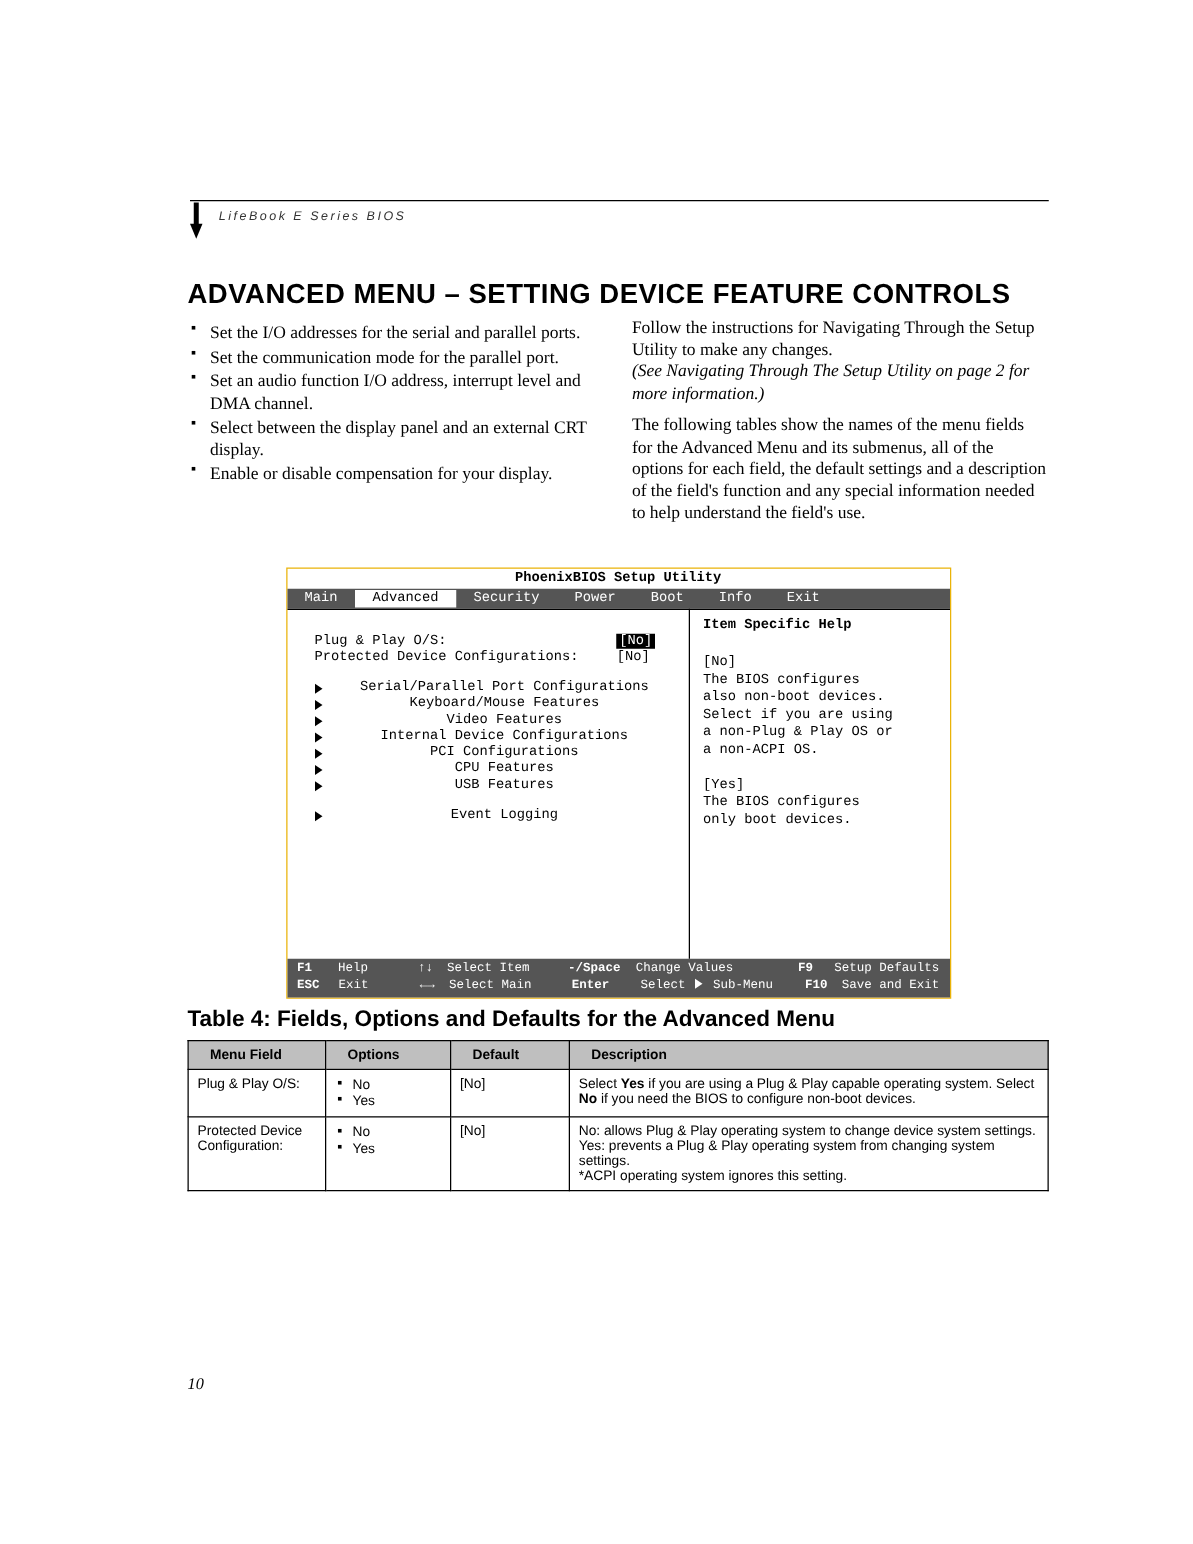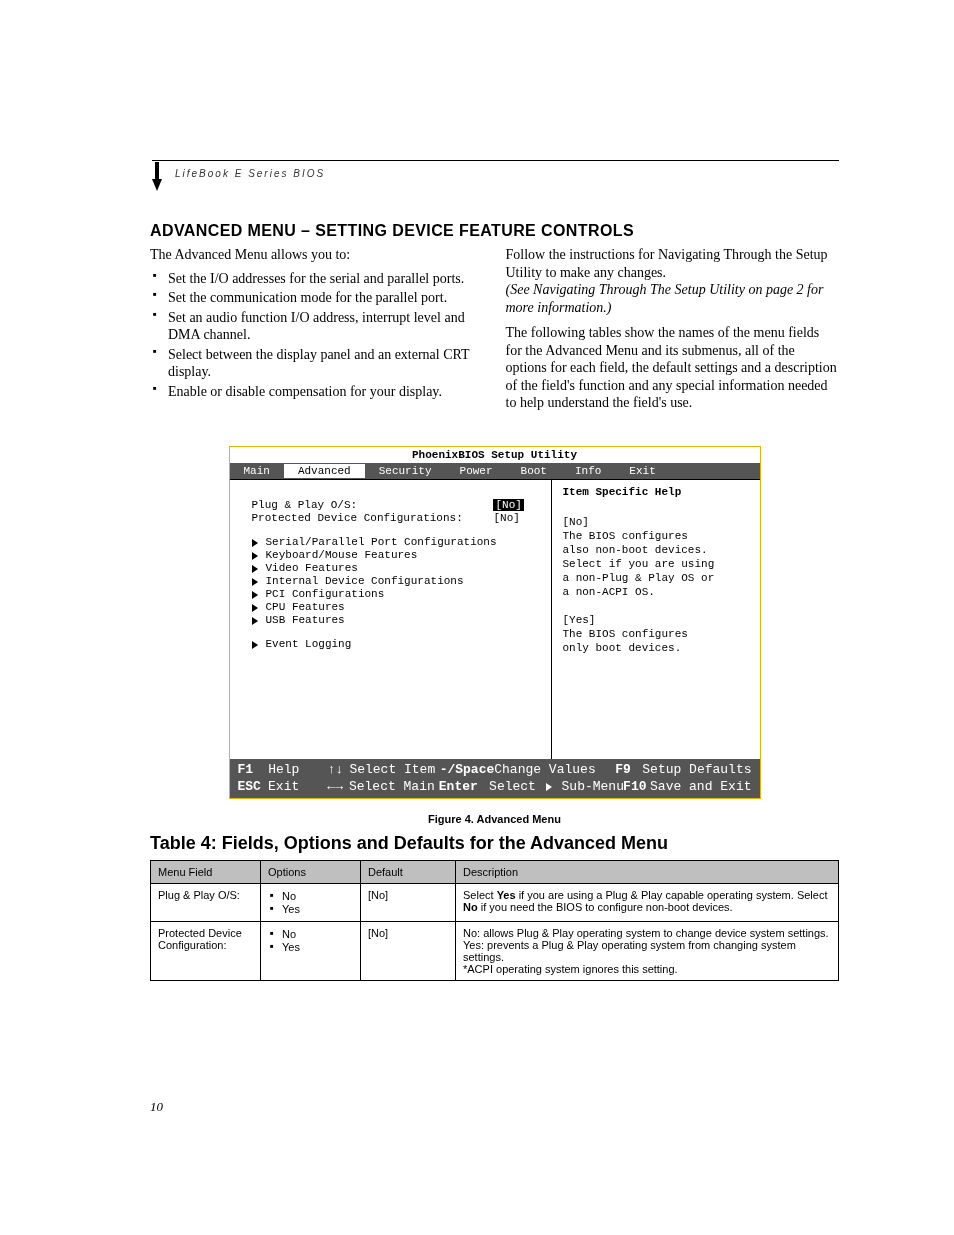--- a/index.html
+++ b/index.html
@@ -46,21 +46,21 @@
     position: absolute;
     top: 162px;
     left: 155px;
     width: 4px;
     height: 18px;
     background: #000;
   }
   h1.title {
     font-family: "Myriad Pro", Arial, Helvetica, sans-serif;
     font-weight: 700;
-    font-size: 16px;
+    font-size: 22px;
     letter-spacing: 0.4px;
     margin: 62px 0 6px 0;
   }
   .columns {
     display: flex;
     gap: 22px;
     font-size: 14px;
     line-height: 1.25;
   }
   .columns > div { flex: 1; }
@@ -134,36 +134,36 @@
     font-weight: bold;
     margin-bottom: 18px;
   }
   .bios-row {
     display: flex;
     margin: 1px 0;
   }
   .bios-row .label { flex: 1; }
   .bios-row .val { width: 48px; }
   .sel { background: #000; color: #fff; padding: 0 2px; display: inline-block; }
-  .submenu { position: relative; padding-left: 14px; margin: 1px 0; }
+  .submenu { position: relative; padding-left: 14px; margin: 1px 0; text-align: center; }
   .submenu::before {
     content: "";
     position: absolute;
     left: 0; top: 3px;
     width: 0; height: 0;
     border-top: 4px solid transparent;
     border-bottom: 4px solid transparent;
     border-left: 6px solid #000;
   }
   .bios-help p { margin: 0 0 2px 0; }
   .bios-footer {
     background: #555;
     color: #fff;
     font-family: "Courier New", monospace;
-    font-size: 13px;
+    font-size: 10px;
     padding: 2px 8px;
     line-height: 1.35;
   }
   .bios-footer .row { display: flex; }
   .bios-footer .cell { white-space: pre; }
   .bios-footer .k { color: #fff; font-weight: bold; }
   .bios-footer .tri {
     display: inline-block;
     width: 0; height: 0;
     border-top: 4px solid transparent;
@@ -188,23 +188,23 @@
   }
   table.data {
     width: 100%;
     border-collapse: collapse;
     font-family: "Myriad Pro", Arial, Helvetica, sans-serif;
     font-size: 11px;
   }
   table.data th {
     background: #bfbfbf;
     text-align: left;
-    font-weight: 400;
+    font-weight: 700;
     border: 1px solid #000;
-    padding: 5px 7px;
+    padding: 5px 17px;
   }
   table.data td {
     border: 1px solid #000;
     padding: 5px 7px;
     vertical-align: top;
   }
   table.data col.c1 { width: 110px; }
   table.data col.c2 { width: 100px; }
   table.data col.c3 { width: 95px; }
   .opt-list { margin:0; padding:0 0 0 14px; list-style:none; }
@@ -226,21 +226,20 @@
 <div class="page">
   <div class="top-rule"></div>
   <div class="pointer-bar"></div>
   <div class="pointer-mark"></div>
   <div class="running-header">LifeBook E Series BIOS</div>
 
   <h1 class="title">ADVANCED MENU – SETTING DEVICE FEATURE CONTROLS</h1>
 
   <div class="columns">
     <div>
-      <p class="intro">The Advanced Menu allows you to:</p>
       <ul class="feature-list" id="feature-list">
           <li>Set the I/O addresses for the serial and parallel ports.</li>
           <li>Set the communication mode for the parallel port.</li>
           <li>Set an audio function I/O address, interrupt level and DMA channel.</li>
           <li>Select between the display panel and an external CRT display.</li>
           <li>Enable or disable compensation for your display.</li>
         </ul>
     </div>
     <div>
       <p class="right-para">
@@ -322,21 +321,20 @@
         <span class="cell" style="width:24px"><span class="k">←→</span></span>
         <span class="cell" style="width:100px">Select Main</span>
         <span class="cell" style="width:56px"><span class="k">Enter</span></span>
         <span class="cell" style="width:134px"><span>Select</span> <span class="tri"></span> <span>Sub-Menu</span></span>
         <span class="cell" style="width:30px"><span class="k">F10</span></span>
         <span class="cell">Save and Exit</span>
       </div>
     </div>
   </div>
 
-  <div class="figure-caption">Figure 4.  Advanced Menu</div>
   <div class="table-caption">Table 4: Fields, Options and Defaults for the Advanced Menu</div>
 
   <table class="data">
     <colgroup>
         <col class="c1">
         <col class="c2">
         <col class="c3">
         <col>
       </colgroup>
     <thead>

